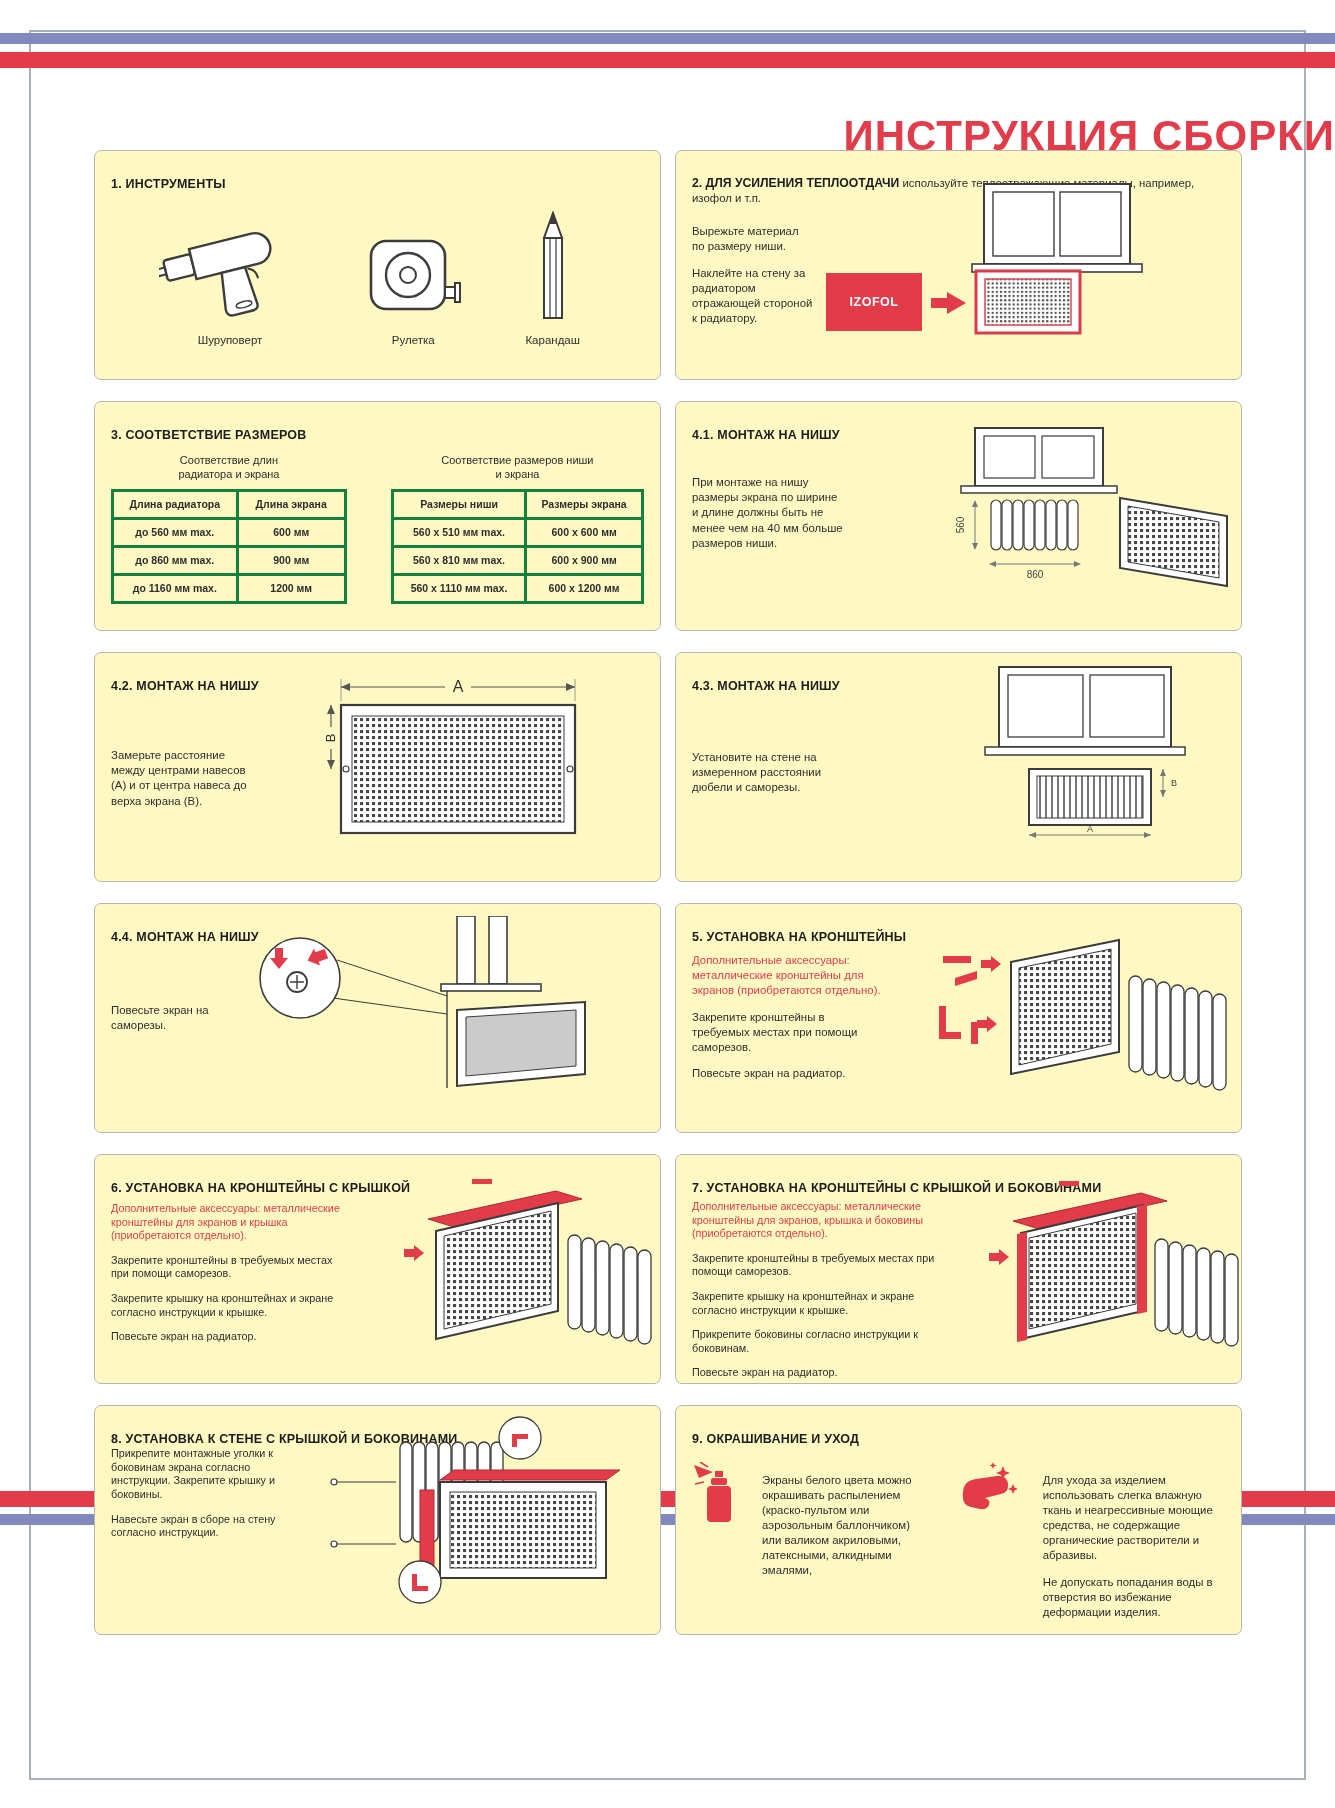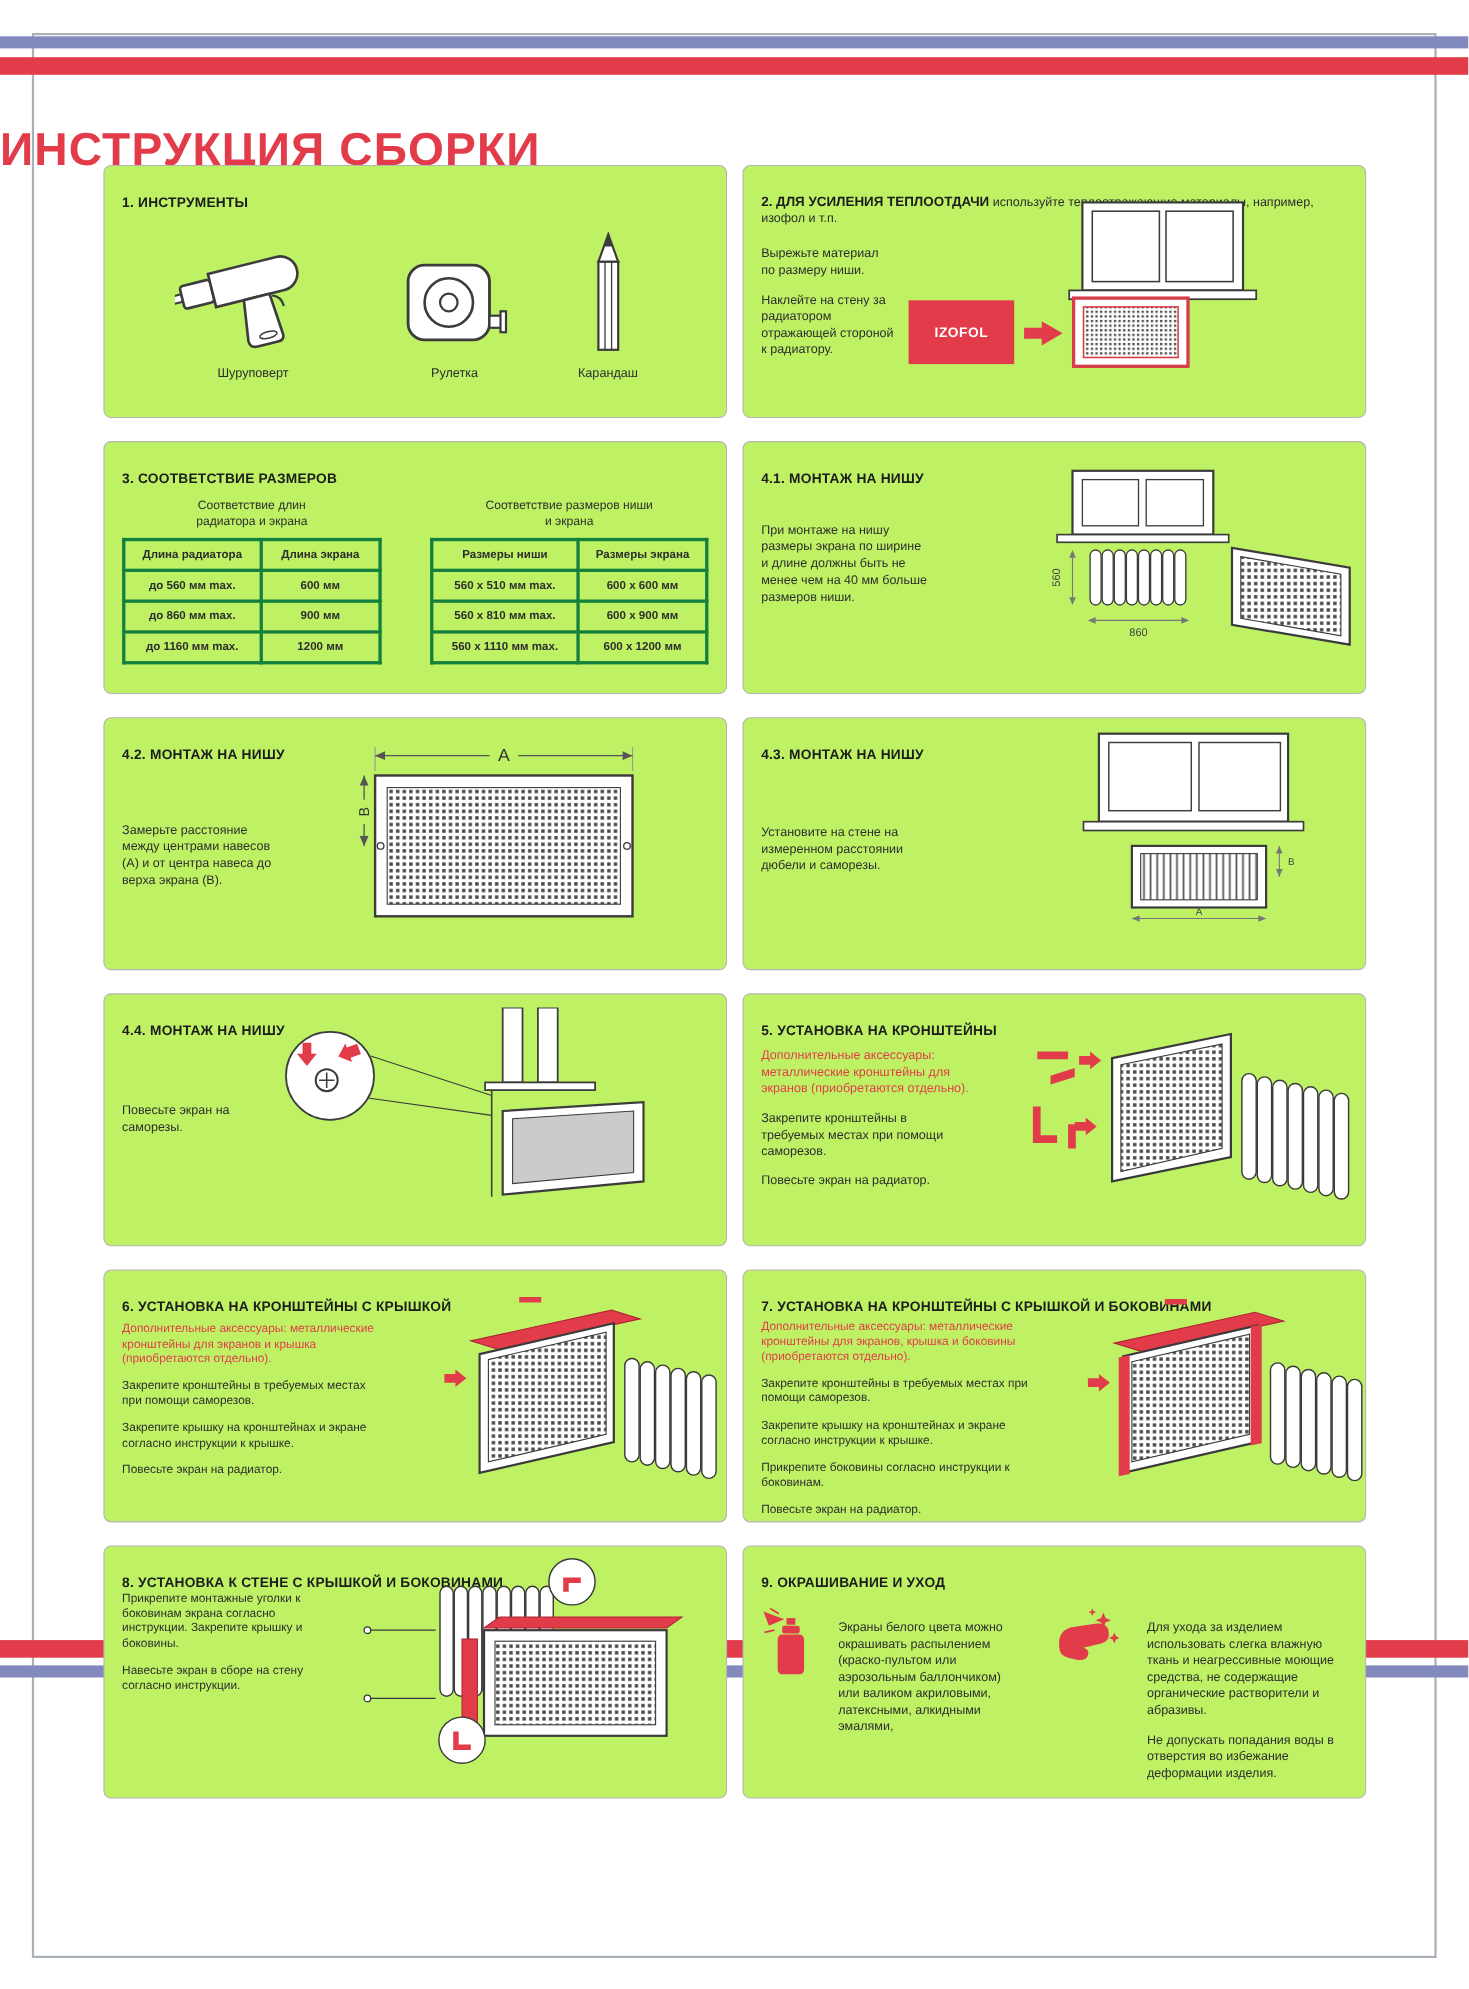--- a/index.html
+++ b/index.html
@@ -2,26 +2,26 @@
 <html><head>
 <meta charset="utf-8">
 <style>
   html,body{margin:0;padding:0}
   body{width:1335px;height:1808px;position:relative;background:#fff;overflow:hidden;
        font-family:"Liberation Sans","DejaVu Sans",sans-serif;color:#2d2d2d;}
   .stripe{position:absolute;left:0;width:100%}
   .stripe-blue{background:#8289bd;height:11px}
   .stripe-red{background:#e23c4a;height:16px}
   .frame{position:absolute;left:29px;right:29px;top:30px;bottom:28px;border:2px solid #aab0b8;pointer-events:none}
-  .title{position:absolute;top:84px;left:0;width:100%;text-align:left;
+  .title{position:absolute;top:84px;left:0;width:100%;text-align:right;
          font-size:42px;font-weight:700;color:#e23c4a;letter-spacing:1px}
   .grid{position:absolute;left:94px;top:150px;width:1148px;display:grid;
         grid-template-columns:567px 567px;gap:21px 14px}
   .panel{position:relative;height:202px;border:1.4px solid #b5b5b5;border-radius:7px;
-         background:#bef264;padding:13px 16px;overflow:hidden}
+         background:#fef9c3;padding:13px 16px;overflow:hidden}
   .ph{font-size:12.5px;font-weight:700;color:#1c1c1c;letter-spacing:.2px}
   .ph-inline{font-size:12.2px;font-weight:700;color:#1c1c1c}
   .txt{font-size:11.4px;line-height:1.32;color:#2d2d2d}
   .accent{color:#e23c4a}
   .abs{position:absolute}
   .mt{margin-top:10px}
   .dense .txt{font-size:10.8px;line-height:1.27}
   .dense .mt{margin-top:7px}
   .tools-row{display:flex;justify-content:space-between;align-items:flex-end;padding:8px 64px 0 48px}
   .tool{display:flex;flex-direction:column;align-items:center}

